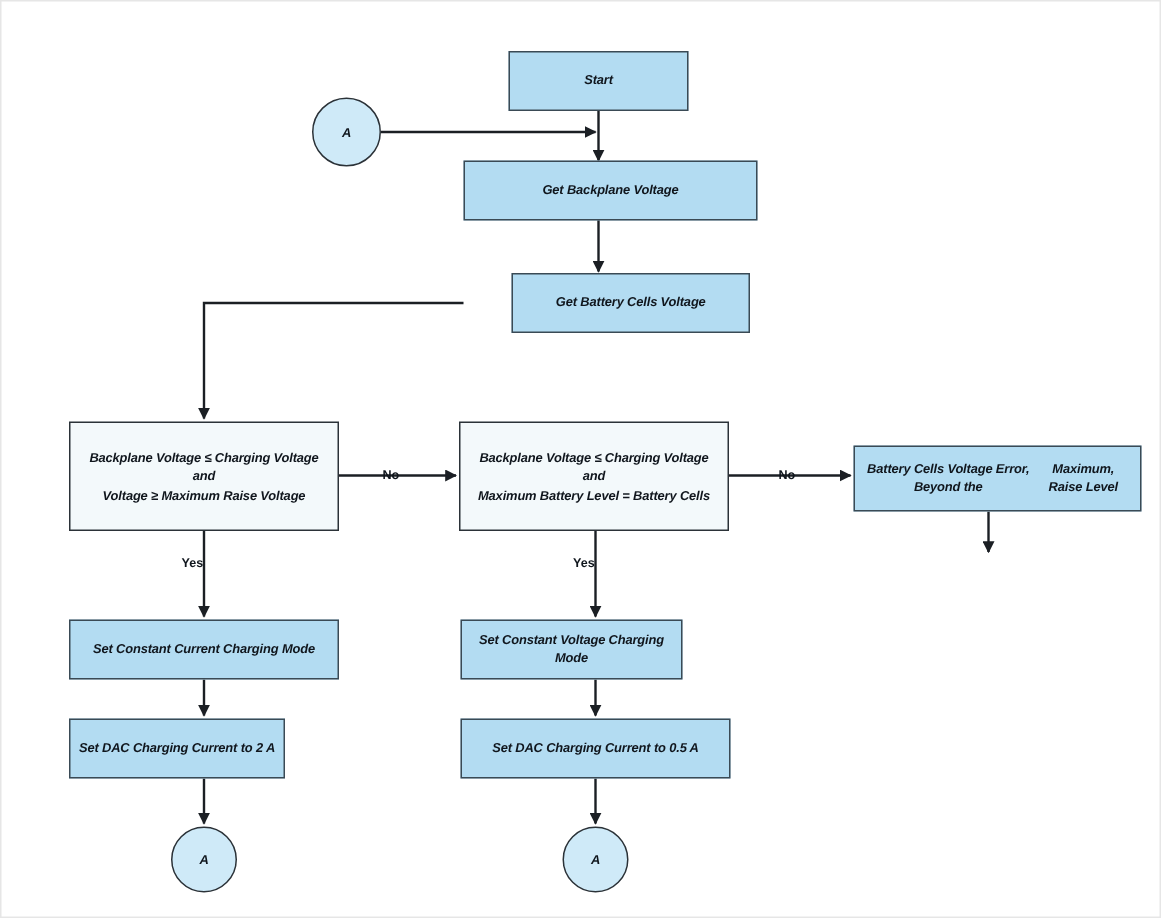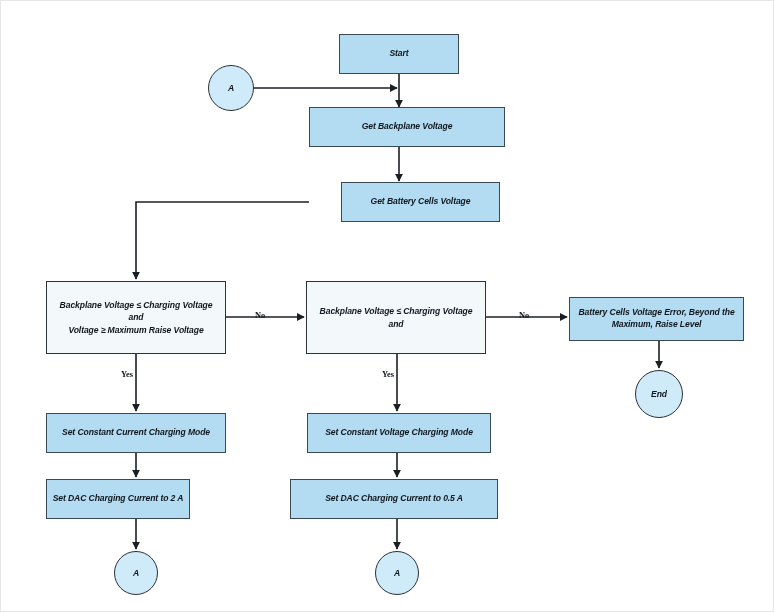--- a/index.html
+++ b/index.html
@@ -54,21 +54,21 @@
     background: #cfeaf8;
     border: 1.5px solid #2b3238;
     border-radius: 50%;
     font-size: 8.6px;
   }
   .edge-label {
     position: absolute;
     font-size: 8.4px;
     font-weight: bold;
     color: #10161d;
-    font-family: Liberation Serif, serif;
+    font-family: Liberation Sans, sans-serif;
     white-space: nowrap;
   }
 </style>
 </head>
 <body>
 
 <div id="canvas">
 
   <svg class="wires" viewBox="0 0 774 612" xmlns="http://www.w3.org/2000/svg">
     <defs>
@@ -124,44 +124,42 @@
 
   <div class="node decision" style="left:45px; top:280px; width:180px; height:73px; flex-direction:column;">
     <span>Backplane Voltage ≤ Charging Voltage</span>
     <span>and</span>
     <span>Voltage ≥ Maximum Raise Voltage</span>
   </div>
 
   <div class="node decision" style="left:305px; top:280px; width:180px; height:73px; flex-direction:column;">
     <span>Backplane Voltage ≤ Charging Voltage</span>
     <span>and</span>
+    <span>Maximum Battery Level = Battery Cells</span>
   </div>
 
-  <div class="node proc" style="left:568px; top:296px; width:175px; height:44px; flex-direction:column;">
+  <div class="node proc" style="left:568px; top:296px; width:192px; height:44px; ">
     <span>Battery Cells Voltage Error, Beyond the</span>
     <span>Maximum, Raise Level</span>
   </div>
 
-  <div class="node conn" style="left:634px; top:369px; width:48px; height:48px;">
-    <span>End</span>
-  </div>
 
   <div class="node proc" style="left:45px; top:412px; width:180px; height:40px;">
     <span>Set Constant Current Charging Mode</span>
   </div>
 
-  <div class="node proc" style="left:306px; top:412px; width:184px; height:40px;">
+  <div class="node proc" style="left:306px; top:412px; width:148px; height:40px;">
     <span>Set Constant Voltage Charging Mode</span>
   </div>
 
   <div class="node proc" style="left:45px; top:478px; width:144px; height:40px;">
     <span>Set DAC Charging Current to 2 A</span>
   </div>
 
-  <div class="node proc" style="left:289px; top:478px; width:208px; height:40px;">
+  <div class="node proc" style="left:306px; top:478px; width:180px; height:40px;">
     <span>Set DAC Charging Current to 0.5 A</span>
   </div>
 
   <div class="node conn" style="left:113px; top:550px; width:44px; height:44px;">
     <span>A</span>
   </div>
 
   <div class="node conn" style="left:374px; top:550px; width:44px; height:44px;">
     <span>A</span>
   </div>

